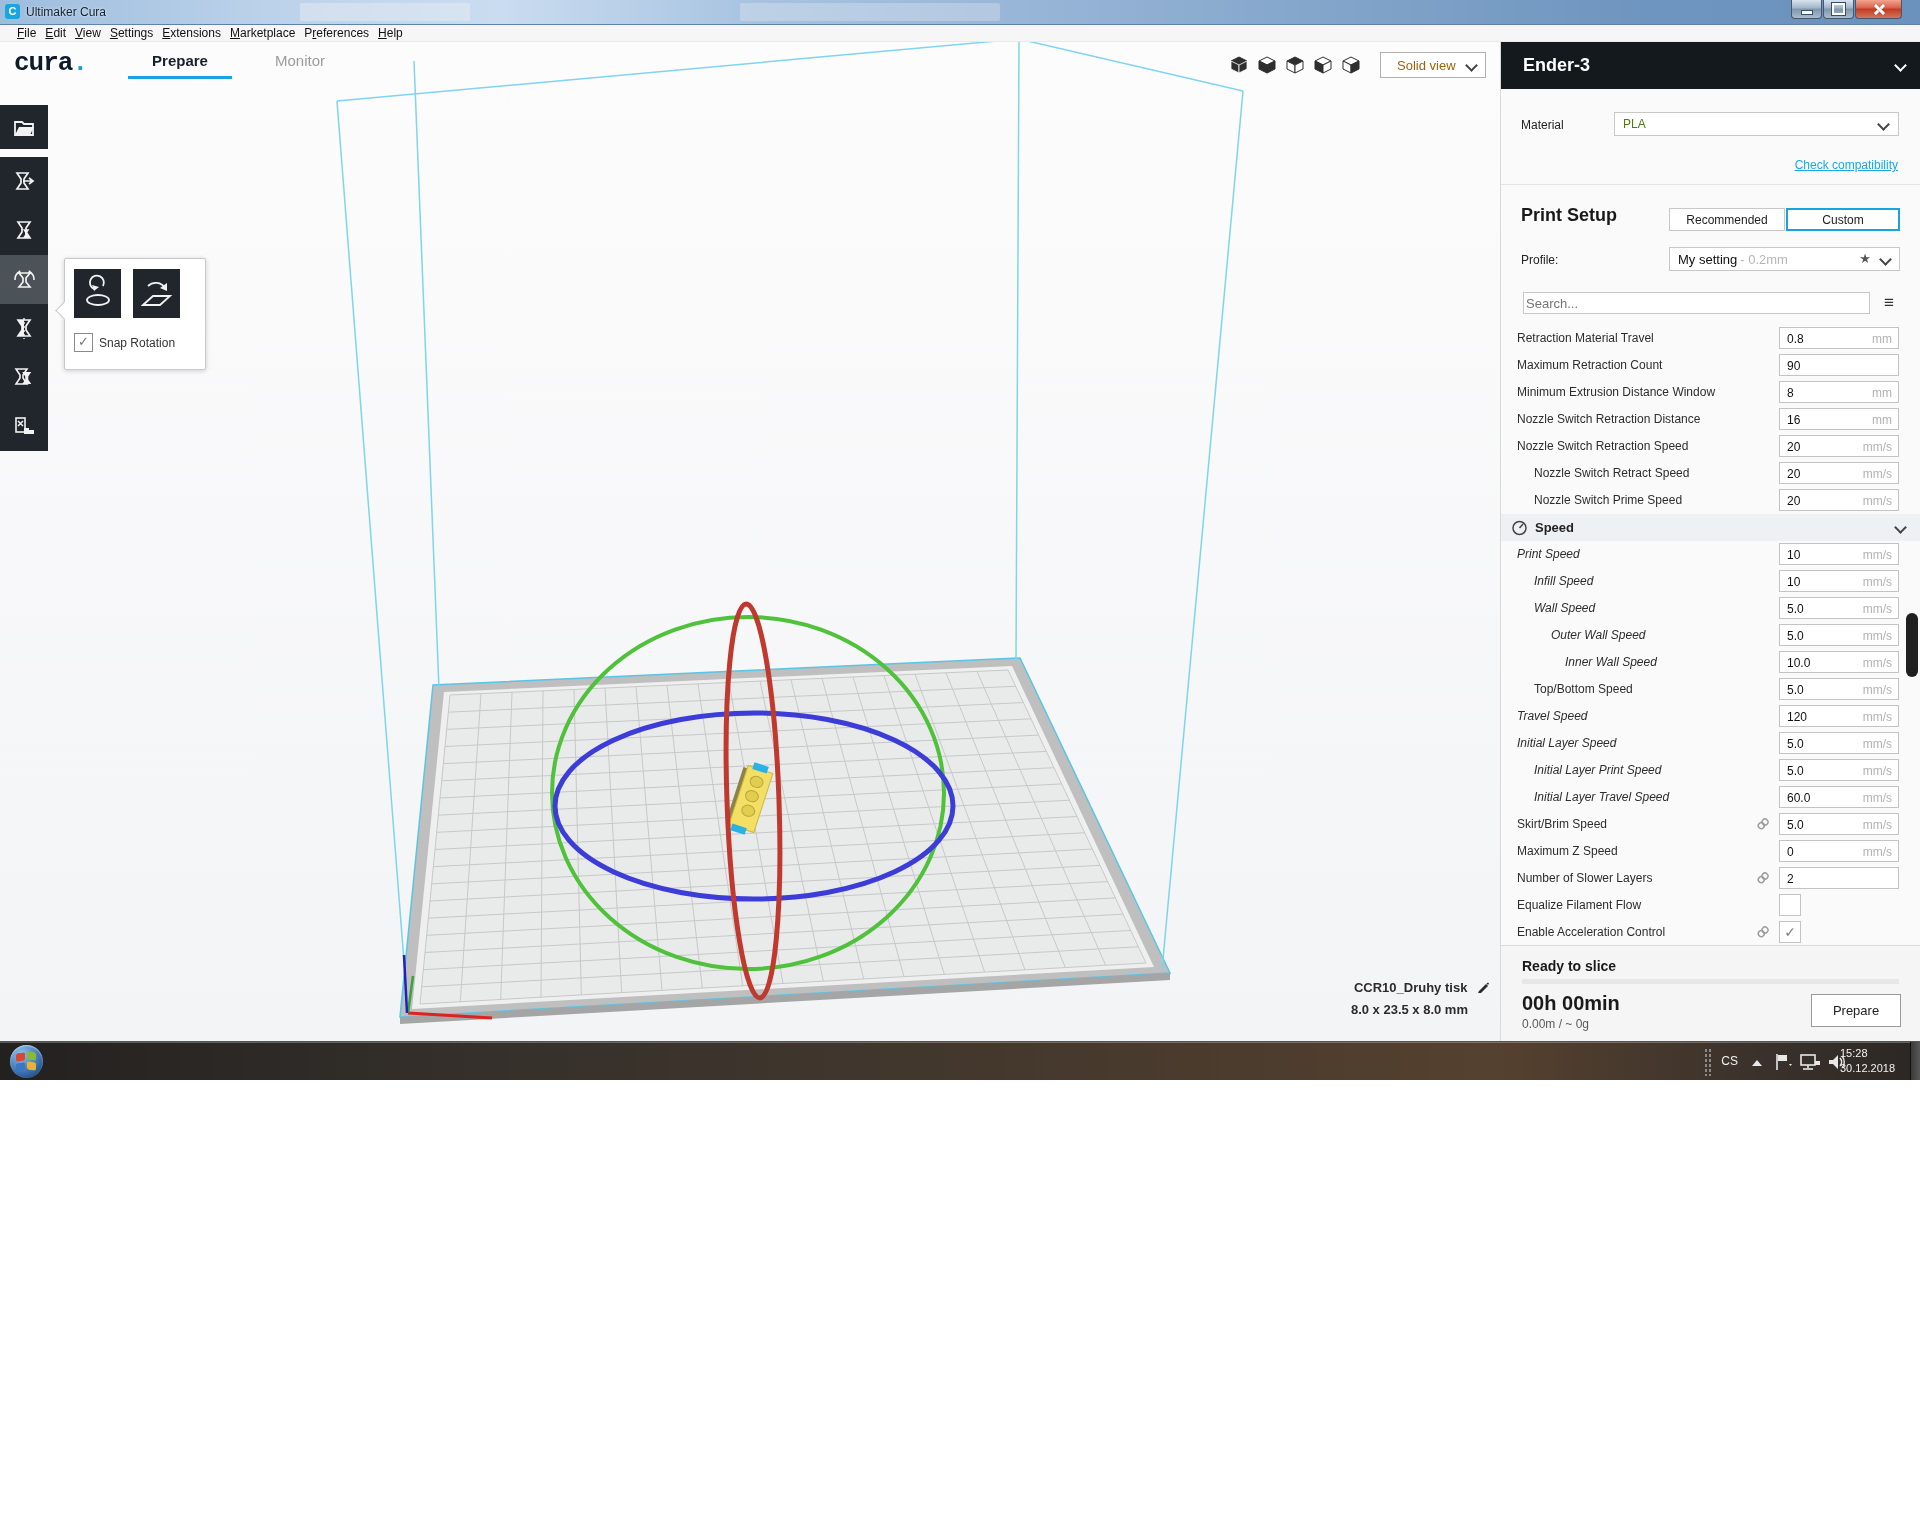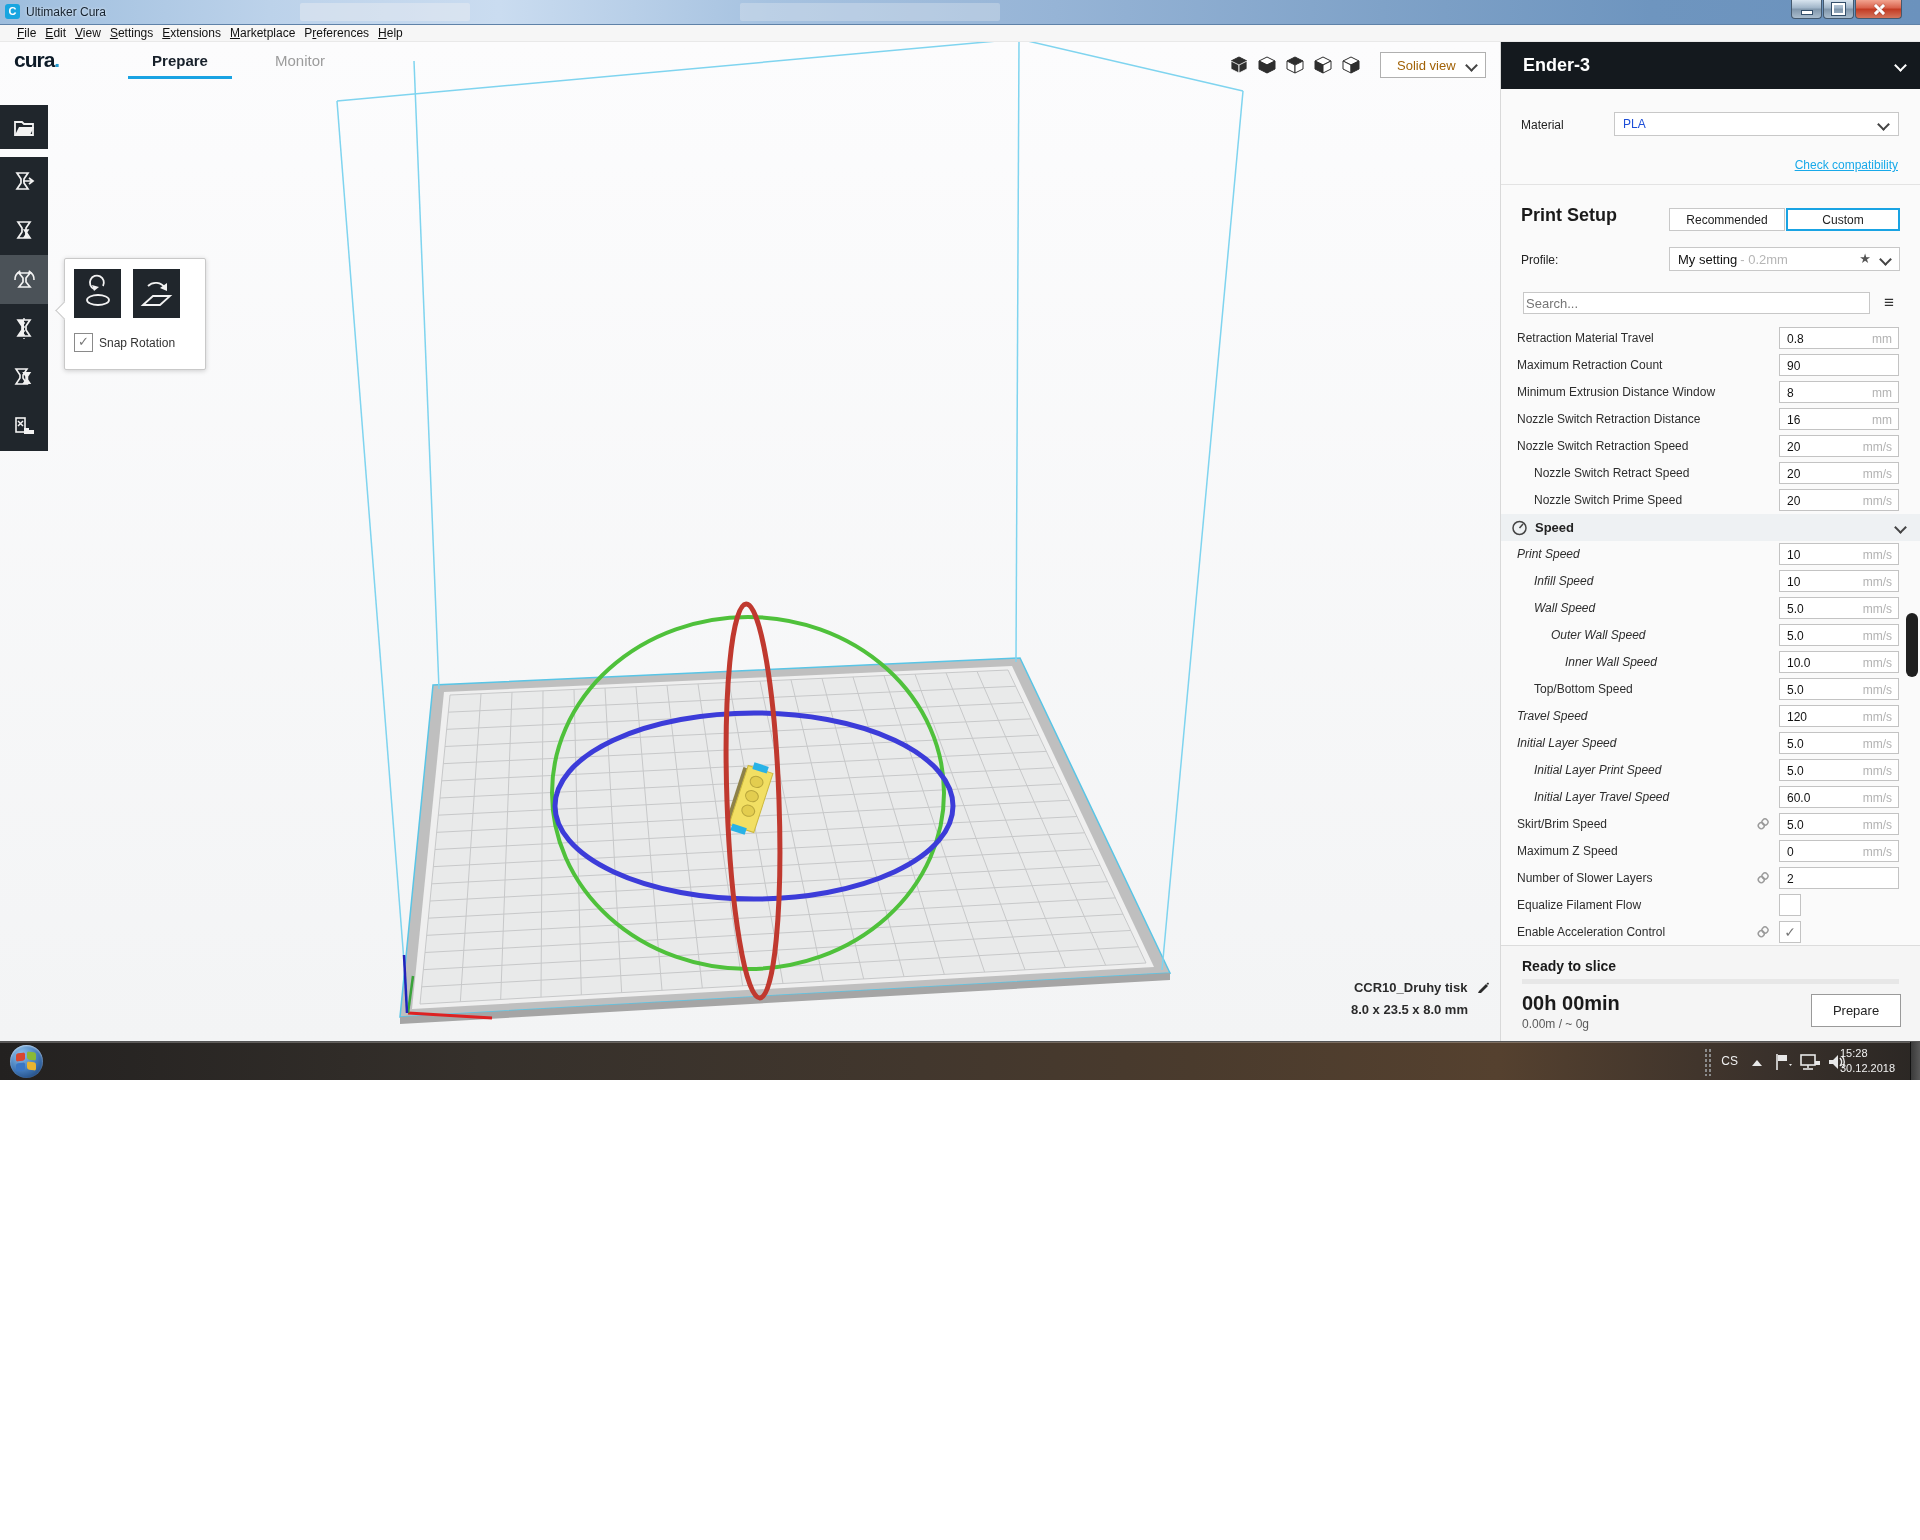--- a/index.html
+++ b/index.html
@@ -28,21 +28,21 @@
   
   #menubar{left:0;top:25px;width:1920px;height:17px;background:#f6f6f6;border-bottom:1px solid #e9e9e9;
     display:flex;align-items:center;padding-left:17px;box-sizing:border-box;}
   .mitem{font-size:12px;color:#111;margin-right:9px;cursor:default;}
 
   
   #viewport{left:0;top:42px;width:1500px;height:999px;background:linear-gradient(#fcfcfd,#f3f4f5);}
   #scene{position:absolute;left:0;top:0;}
 
   
-  #logo{left:14px;top:48px;font-size:21px;font-weight:bold;letter-spacing:-1px;color:#0d1b28;}
+  #logo{left:14px;top:48px;font-size:26px;font-weight:bold;letter-spacing:-1px;color:#0d1b28;font-family:Liberation Mono, monospace;}
   #logo .dot{color:#1f9ad2;}
   #tabs{left:120px;top:52px;display:flex;}
   .tab{width:120px;text-align:center;font-size:15px;padding-bottom:10px;position:relative;}
   .tab.active{font-weight:bold;color:#17202a;}
   .tab.inactive{color:#9c9c9c;}
   .tab.active::after{content:"";position:absolute;left:8px;right:8px;bottom:0;height:3px;background:#19a3e3;}
 
   
   .toolblock{left:0;width:48px;background:#20262c;}
   #openblock{top:105px;height:44px;}
@@ -79,21 +79,21 @@
 
   
   #sidepanel{left:1500px;top:42px;width:420px;height:999px;background:#fafafa;border-left:1px solid #d9d9d9;box-sizing:border-box;}
   #printerheader{position:absolute;left:0;top:0;width:420px;height:47px;background:#14191e;color:#fff;
     display:flex;align-items:center;}
   #printerheader .nm{margin-left:22px;font-size:18px;font-weight:bold;}
   #printerheader .chev{position:absolute;right:16px;}
   .row-label{font-size:12px;color:#222;}
   #matlabel{position:absolute;left:20px;top:76px;}
   #matselect{position:absolute;left:113px;top:70px;width:285px;height:24px;background:#fff;border:1px solid #c8c8c8;
-    box-sizing:border-box;font-size:12px;color:#1d4ed8;display:flex;align-items:center;padding-left:8px;}
+    box-sizing:border-box;font-size:12px;color:#4d7c0f;display:flex;align-items:center;padding-left:8px;}
   #matselect .chev{position:absolute;right:10px;}
   #compat{position:absolute;right:22px;top:116px;font-size:12px;color:#18a9e9;text-decoration:underline;}
   #pdivider{position:absolute;left:0;top:142px;width:420px;height:1px;background:#e3e3e3;}
   #pstitle{position:absolute;left:20px;top:163px;font-size:18px;font-weight:bold;color:#1a1a1a;}
   .segbtn{position:absolute;top:166px;height:23px;box-sizing:border-box;background:#fff;font-size:12px;color:#222;
     display:flex;align-items:center;justify-content:center;}
   #btn-recommended{left:168px;width:116px;border:1px solid #c8c8c8;}
   #btn-custom{left:285px;width:114px;border:2px solid #19a3e3;}
   #proflabel{position:absolute;left:20px;top:211px;}
   #profselect{position:absolute;left:168px;top:205px;width:231px;height:24px;background:#fff;border:1px solid #c8c8c8;

